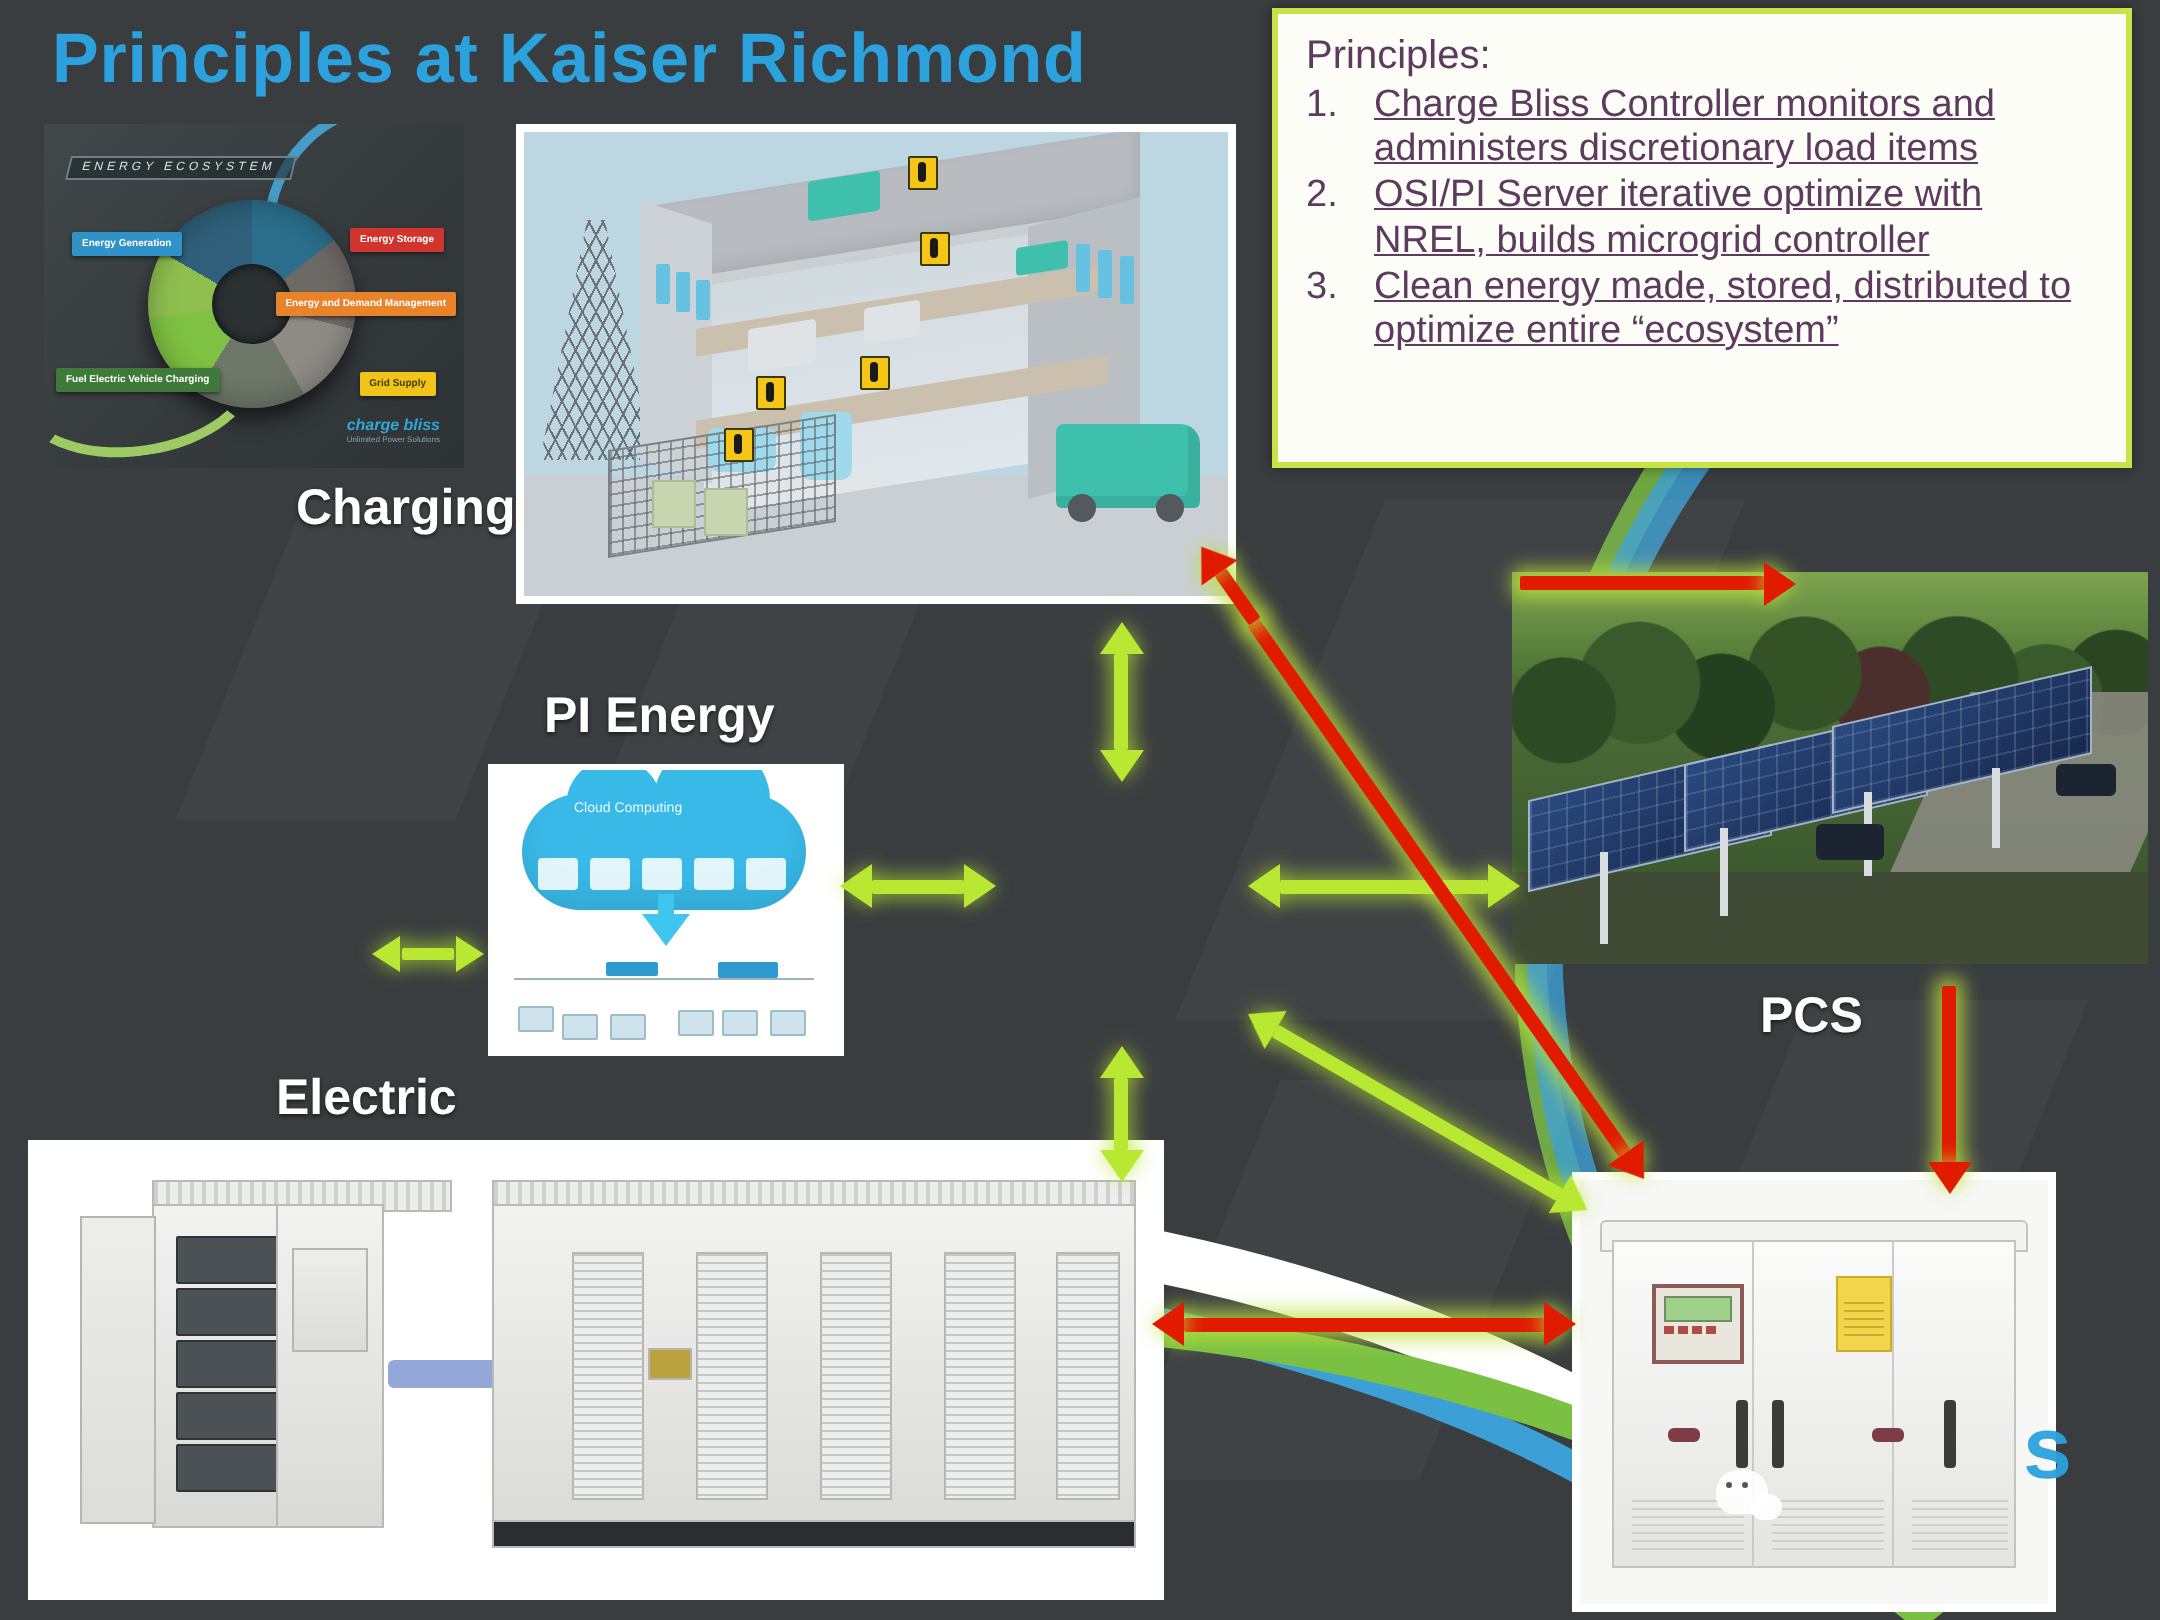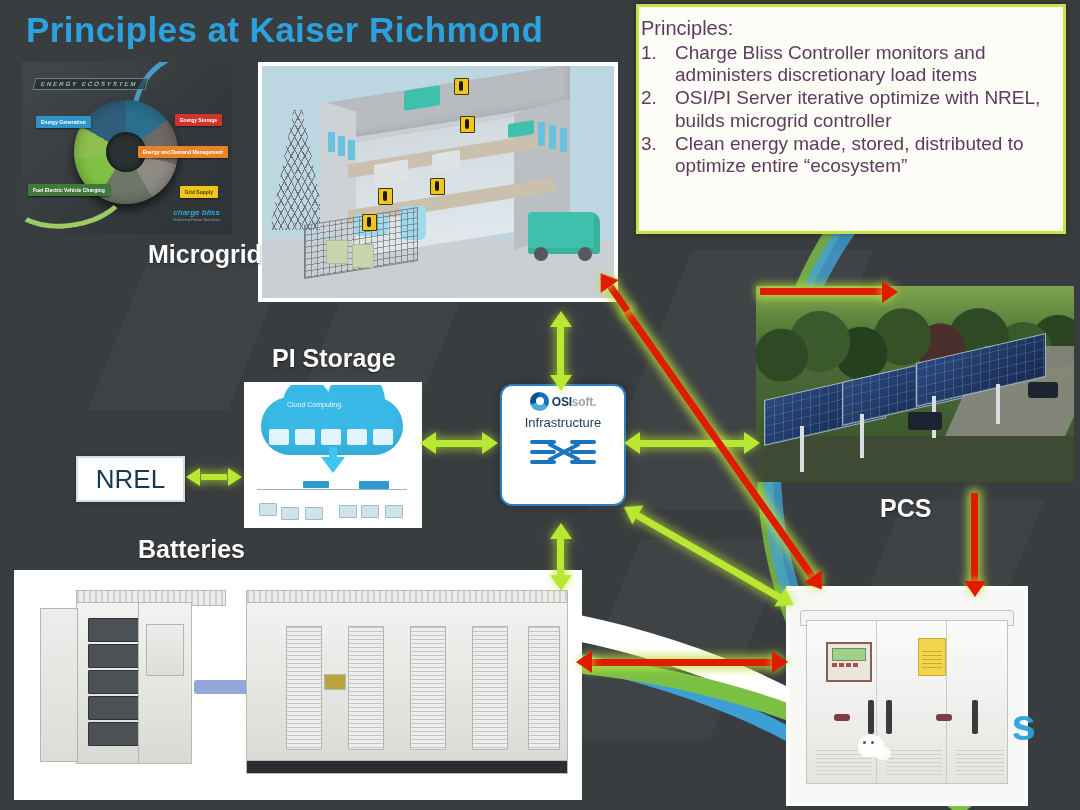--- a/index.html
+++ b/index.html
@@ -64,33 +64,33 @@
   .title{
     position:absolute;left:26px;top:10px;
     font-size:35px;font-weight:bold;color:#2ba2dd;
     letter-spacing:.4px;white-space:nowrap;
   }
 
   
   .principles{
     position:absolute;left:636px;top:4px;width:430px;height:230px;
     background:#fdfdf7;border:3px solid #c8e346;
-    box-sizing:border-box;padding:10px 12px 0 2px;
+    box-sizing:border-box;padding:10px 12px 0 14px;
     box-shadow:0 0 6px rgba(0,0,0,.4);
   }
   .principles h4{
     margin:0 0 2px 0;font-size:20px;font-weight:normal;color:#5d3a5e;
   }
   .principles ol{margin:0;padding:0;list-style:none;}
   .principles li{
     font-size:19px;line-height:1.17;color:#5d3a5e;
     display:flex;margin-bottom:1px;
   }
   .principles li .num{width:34px;flex:0 0 34px;}
-  .principles li .txt{flex:1;}
+  .principles li .txt{flex:1;text-decoration:underline;}
 
   
   .pic{position:absolute;background:#fff;overflow:hidden;}
 
   .cap{
     position:absolute;color:#fff;font-weight:bold;font-size:25px;
     text-shadow:0 1px 2px rgba(0,0,0,.6);white-space:nowrap;
   }
 
   
@@ -419,23 +419,23 @@
     <div class="fence"></div>
     <div class="crate" style="left:64px;bottom:34px;"></div>
     <div class="crate" style="left:90px;bottom:30px;"></div>
     <div class="warn" style="left:192px;top:12px;"></div>
     <div class="warn" style="left:198px;top:50px;"></div>
     <div class="warn" style="left:168px;top:112px;"></div>
     <div class="warn" style="left:116px;top:122px;"></div>
     <div class="warn" style="left:100px;top:148px;"></div>
     <div class="truck"></div>
   </div>
-  <div class="cap" style="left:148px;top:240px;">Microgrid</div>
-
-  <div class="cap" style="left:272px;top:344px;">PI Storage</div>
+  <div class="cap" style="left:148px;top:240px;">Charging</div>
+
+  <div class="cap" style="left:272px;top:344px;">PI Energy</div>
   <div class="pic" id="pi">
     <div class="bgw"></div>
     <div class="cloud"></div>
     <div class="cloudTxt">Cloud Computing</div>
     <div class="cchip" style="left:22px;"></div>
     <div class="cchip" style="left:48px;"></div>
     <div class="cchip" style="left:74px;"></div>
     <div class="cchip" style="left:100px;"></div>
     <div class="cchip" style="left:126px;"></div>
     <div class="arrowStem"></div>
@@ -444,61 +444,41 @@
     <div class="node" style="left:56px;top:96px;width:26px;height:7px;"></div>
     <div class="node" style="left:112px;top:96px;width:30px;height:8px;"></div>
     <div class="nodeL" style="left:12px;top:118px;width:16px;height:11px;"></div>
     <div class="nodeL" style="left:34px;top:122px;width:16px;height:11px;"></div>
     <div class="nodeL" style="left:58px;top:122px;width:16px;height:11px;"></div>
     <div class="nodeL" style="left:92px;top:120px;width:16px;height:11px;"></div>
     <div class="nodeL" style="left:114px;top:120px;width:16px;height:11px;"></div>
     <div class="nodeL" style="left:138px;top:120px;width:16px;height:11px;"></div>
   </div>
 
-  <div id="nrel">
-    <span>NREL</span>
-  </div>
-
-  <div id="osi">
-    <div class="logoRow">
-      <span class="swirl"></span>
-      <span class="osiTxt"><span style="color:#10395e">OSI</span><span>soft.</span></span>
-    </div>
-    <div class="infra">Infrastructure</div>
-    <div class="bowtie">
-      <i style="left:0;top:4px;width:26px;"></i>
-      <i style="left:0;top:14px;width:26px;"></i>
-      <i style="left:0;top:24px;width:26px;"></i>
-      <i style="right:0;top:4px;width:26px;"></i>
-      <i style="right:0;top:14px;width:26px;"></i>
-      <i style="right:0;top:24px;width:26px;"></i>
-      <i style="left:16px;top:14px;width:36px;transform:rotate(28deg);"></i>
-      <i style="left:16px;top:14px;width:36px;transform:rotate(-28deg);"></i>
-    </div>
-  </div>
+
 
   <div class="pic" id="pv">
     <div class="sky"></div>
     <div class="grass"></div>
     <div class="trees"></div>
     <div class="road"></div>
     <div class="lot"></div>
     <div class="panel" style="left:8px;top:100px;width:120px;height:44px;"></div>
     <div class="panel" style="left:86px;top:82px;width:120px;height:42px;"></div>
     <div class="panel" style="left:160px;top:62px;width:128px;height:42px;"></div>
     <div class="post" style="left:44px;top:140px;height:46px;"></div>
     <div class="post" style="left:104px;top:128px;height:44px;"></div>
     <div class="post" style="left:176px;top:110px;height:42px;"></div>
     <div class="post" style="left:240px;top:98px;height:40px;"></div>
     <div class="car" style="left:152px;top:126px;width:34px;height:18px;"></div>
     <div class="car" style="left:272px;top:96px;width:30px;height:16px;"></div>
   </div>
   <div class="cap" style="left:880px;top:494px;">PCS</div>
 
-  <div class="cap" style="left:138px;top:535px;">Batteries</div>
+  <div class="cap" style="left:138px;top:535px;">Electric</div>
   <div class="pic" id="bat">
     <div class="bgw"></div>
 
     <div class="cabTop" style="left:58px;top:16px;width:148px;height:14px;"></div>
     <div class="cab" style="left:58px;top:28px;width:92px;height:160px;"></div>
     <div class="cabDoor" style="left:22px;top:34px;width:36px;height:152px;"></div>
     <div class="batMod" style="left:70px;top:44px;width:52px;height:22px;"></div>
     <div class="batMod" style="left:70px;top:70px;width:52px;height:22px;"></div>
     <div class="batMod" style="left:70px;top:96px;width:52px;height:22px;"></div>
     <div class="batMod" style="left:70px;top:122px;width:52px;height:22px;"></div>

